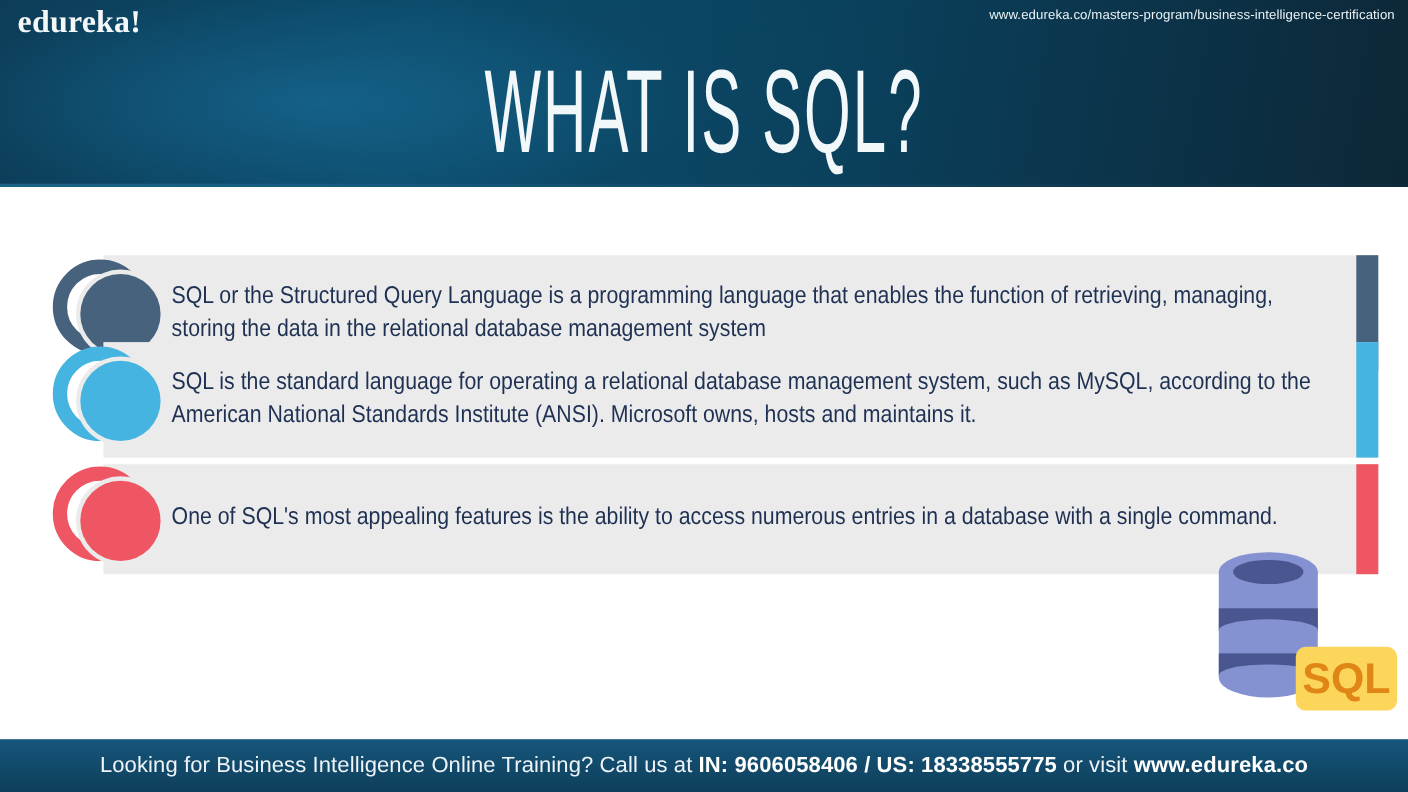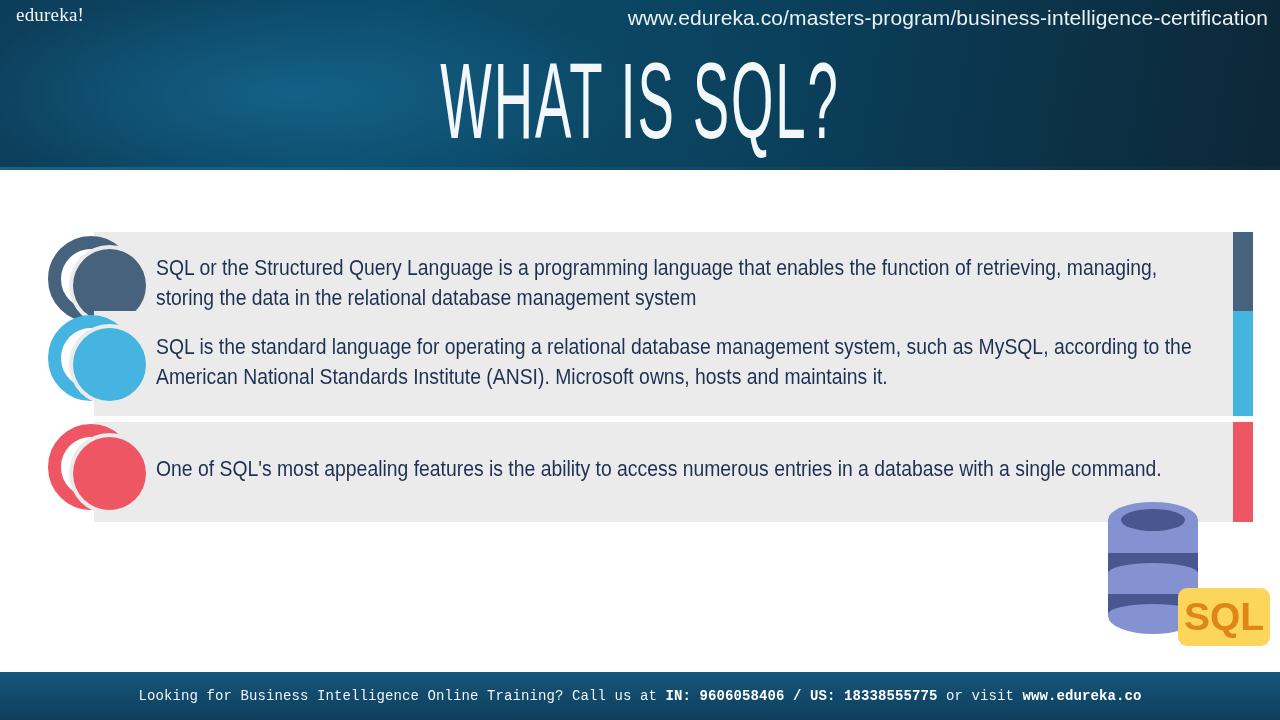--- a/index.html
+++ b/index.html
@@ -43,30 +43,30 @@
     left: 0; bottom: 0;
     width: 1280px; height: 3px;
     background: linear-gradient(90deg, #1d6f96 0%, #15587a 35%, #123f58 70%, #0f2b3d 100%);
     opacity: .75;
   }
 
   .logo {
     position: absolute;
     left: 16px; top: 4px;
     font-family: "Liberation Serif", serif;
-    font-weight: normal;
-    font-size: 19px;
+    font-weight: bold;
+    font-size: 29px;
     letter-spacing: .2px;
     color: #f4f7f8;
   }
   .site-url {
     position: absolute;
     right: 12px; top: 6px;
     font-family: "Liberation Sans", sans-serif;
-    font-size: 21px;
+    font-size: 12px;
     color: #e9f1f5;
     letter-spacing: .1px;
     white-space: nowrap;
   }
   .slide-title {
     position: absolute;
     left: 0; top: 48px;
     width: 1280px;
     text-align: center;
     color: #f2f7f9;
@@ -165,22 +165,22 @@
     left: 0; top: 672px;
     width: 1280px;
     height: 48px;
     background: linear-gradient(180deg, #17567c 0%, #124b6c 40%, #0f3f5c 100%);
     display: flex;
     align-items: center;
     justify-content: center;
   }
   .footer-text {
     color: #eef4f8;
-    font-size: 14px;
-    font-family: Liberation Mono, monospace;
+    font-size: 20px;
+    font-family: Liberation Sans, sans-serif;
     letter-spacing: .1px;
     white-space: nowrap;
   }
   .footer-text b { font-weight: bold; color: #ffffff; }
   .footer-gap {
     position: absolute;
     left: 0; top: 665px;
     width: 1280px; height: 7px;
     background: #ffffff;
   }

